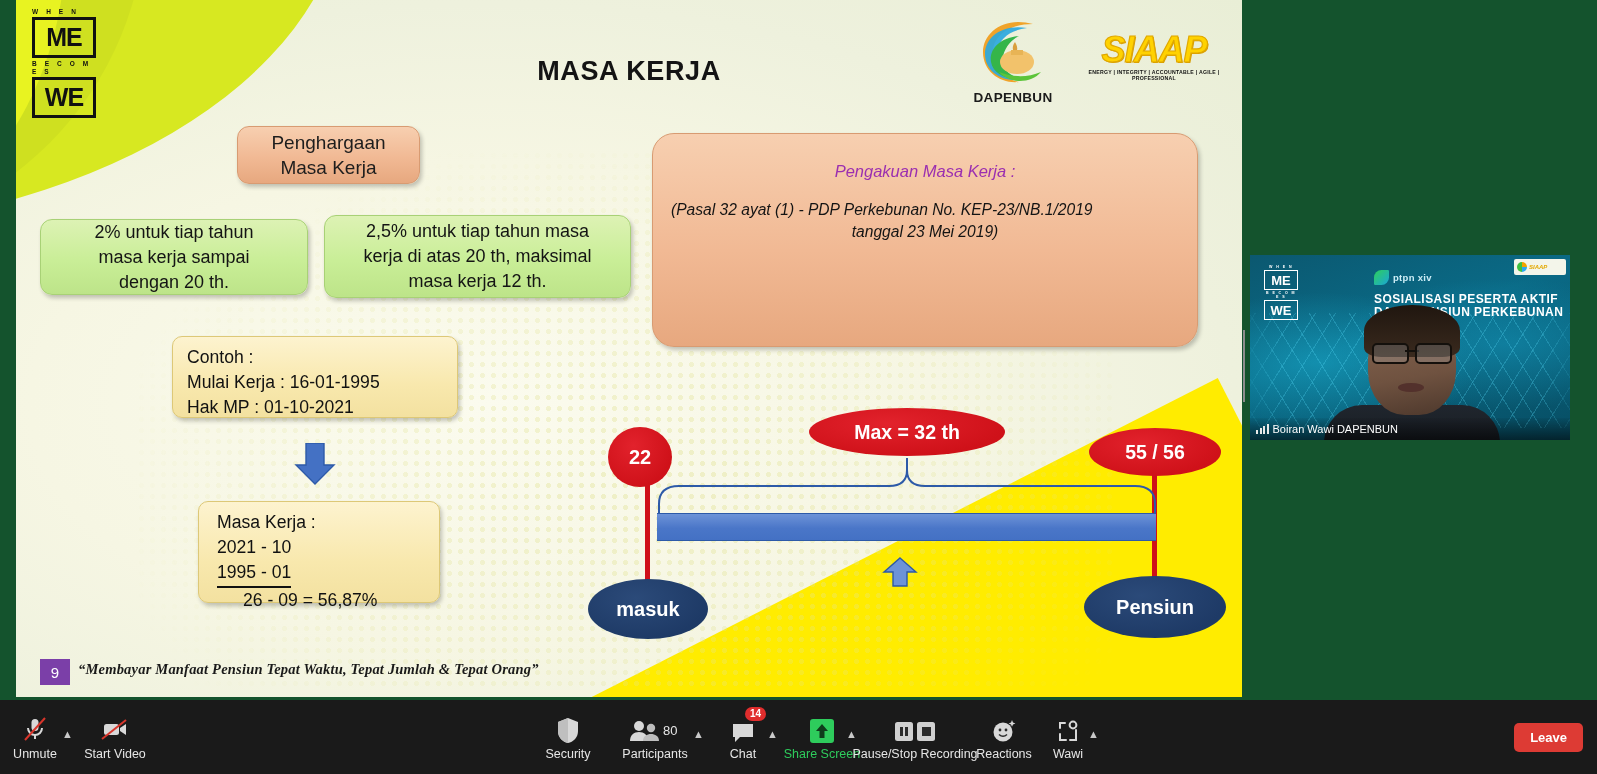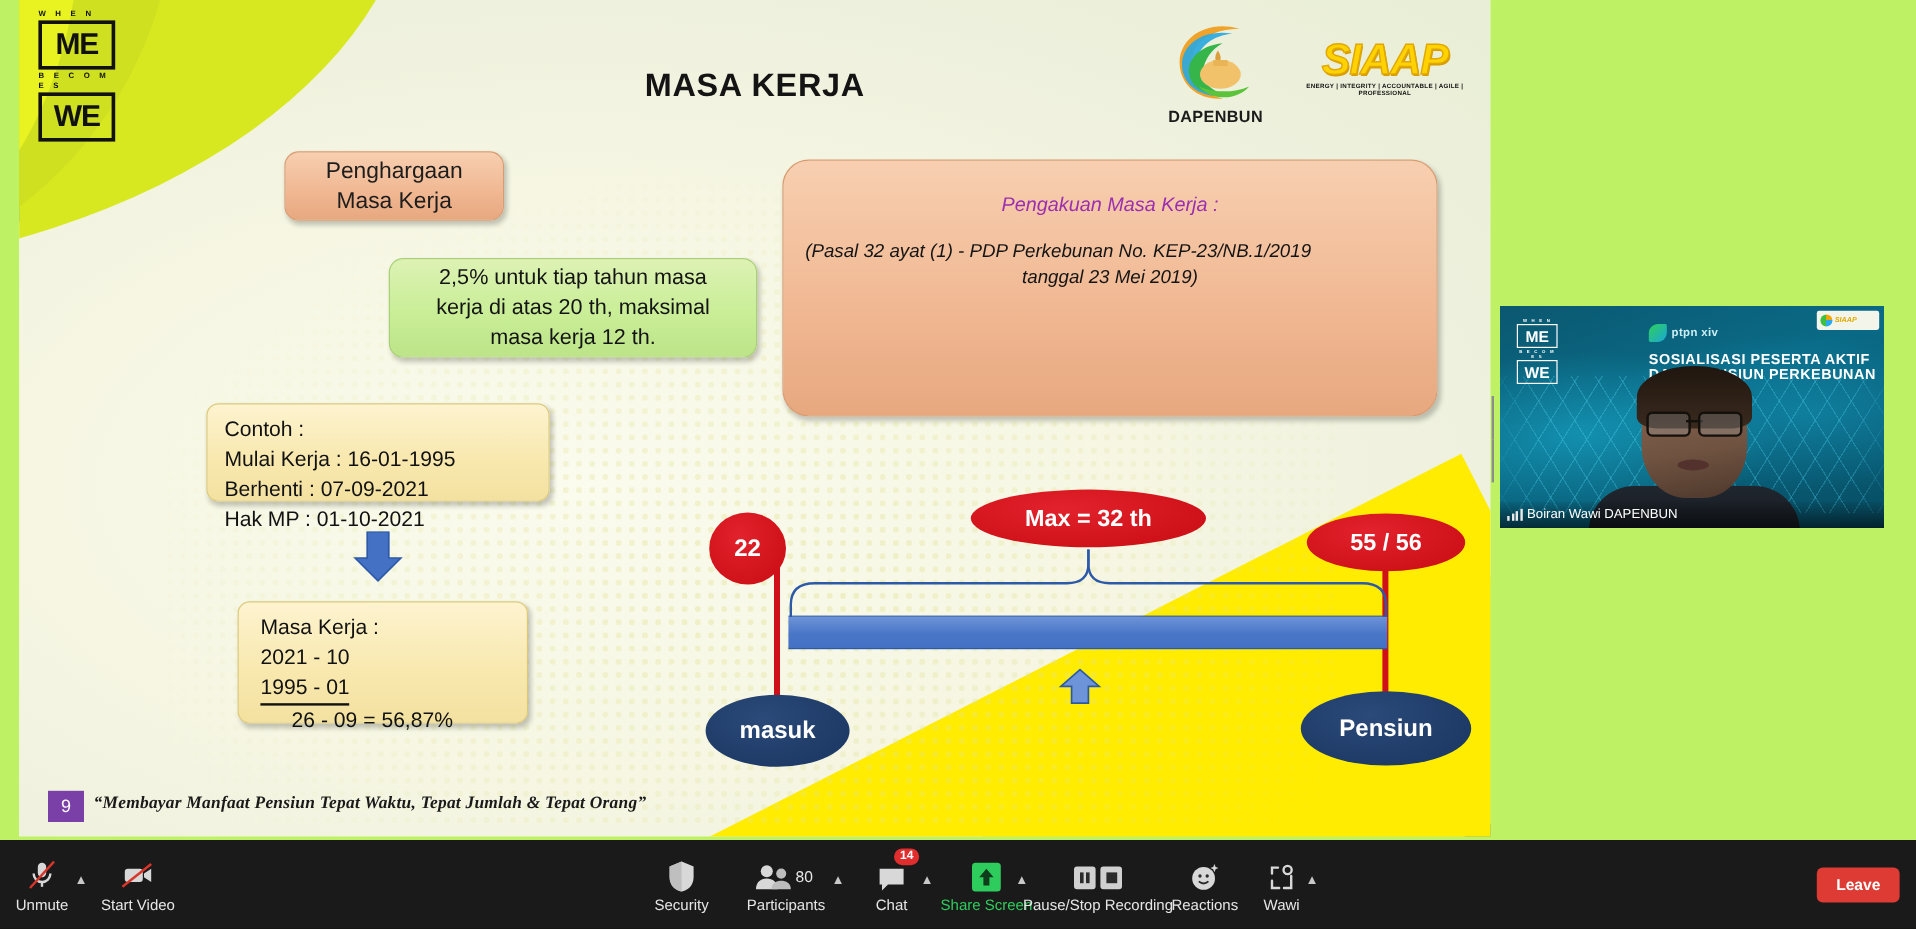--- a/index.html
+++ b/index.html
@@ -1,20 +1,20 @@
 <!DOCTYPE html>
 <html><head>
 <meta charset="utf-8">
 <style>
   html,body{margin:0;padding:0;background:#0d0d0d;}
   body{width:1597px;height:774px;overflow:hidden;font-family:"Liberation Sans",sans-serif;}
   #root{position:relative;width:1597px;height:774px;background:#111111;}
 
   
-  #stage{position:absolute;left:0;top:0;width:1597px;height:700px;background:#bef264;}
+  #stage{position:absolute;left:0;top:0;width:1597px;height:700px;background:#14532d;}
   #slide{position:absolute;left:16px;top:0;width:1226px;height:697px;overflow:hidden;
          background:#f2f4e4;}
   #slide .bgbase{position:absolute;inset:0;
      background:
        radial-gradient(ellipse at 38% 58%, #fbfbee 0%, #f6f6e3 42%, #eef1dd 70%, #e9eed6 100%);}
   
   #slide .halftone{position:absolute;left:120px;top:150px;width:980px;height:540px;
      background-image:radial-gradient(#e3e49a 32%, transparent 33%);
      background-size:11px 11px;opacity:.42;
      -webkit-mask-image:radial-gradient(ellipse at 52% 62%, #000 10%, rgba(0,0,0,.55) 48%, transparent 76%);
@@ -81,21 +81,21 @@
   #box-masakerja .uline{border-bottom:2px solid #111;display:inline-block;padding-bottom:1px;}
   #box-masakerja .ind{padding-left:26px;display:block;}
 
   .downarrow{position:absolute;left:277px;top:443px;width:44px;height:42px;}
 
   
   .ell{position:absolute;border-radius:50%;display:flex;align-items:center;justify-content:center;
        color:#fff;font-weight:700;}
   .red{background:radial-gradient(ellipse at 40% 32%,#e2222c 0%,#cf1119 72%);}
   .navy{background:radial-gradient(ellipse at 40% 32%,#2b4a79 0%,#1e3a66 72%);}
-  #ell-22{left:575px;top:427px;width:64px;height:60px;font-size:20px;}
+  #ell-22{left:592px;top:427px;width:64px;height:60px;font-size:20px;}
   #ell-max{left:793px;top:408px;width:196px;height:48px;font-size:19.5px;}
   #ell-5556{left:1073px;top:428px;width:132px;height:48px;font-size:19.5px;}
   #ell-masuk{left:572px;top:579px;width:120px;height:60px;font-size:20px;}
   #ell-pensiun{left:1068px;top:576px;width:142px;height:62px;font-size:20px;}
   .stemL{position:absolute;left:629px;top:470px;width:5px;height:126px;background:#cf1019;}
   .stemR{position:absolute;left:1136px;top:468px;width:5px;height:122px;background:#cf1019;}
   .bar{position:absolute;left:641px;top:513px;width:499px;height:26px;
       background:linear-gradient(180deg,#6d93d8 0%,#4a76c8 55%,#4471c4 100%);
       border-top:1.5px solid #2d5aa8;border-bottom:1.5px solid #2d5aa8;}
   .brace{position:absolute;left:641px;top:456px;width:500px;height:62px;}
@@ -227,33 +227,39 @@
           <div>Masa Kerja</div>
         </div>
       </div>
 
       <div class="box peach" id="box-pengakuan">
         <div class="hd" style="text-align:center">Pengakuan Masa Kerja  :</div>
         <p class="ital" style="text-align:left">(Pasal 32 ayat (1) - PDP Perkebunan No. KEP-23/NB.1/2019</p>
         <p class="ital" style="text-align:center;margin-top:0">tanggal 23 Mei 2019)</p>
       </div>
 
+      <div class="box green" id="box-2pct">
+        <div>
+          <div>2% untuk tiap tahun</div>
+          <div>masa kerja sampai</div>
+          <div>dengan 20 th.</div>
+        </div>
+      </div>
 
       <div class="box green" id="box-25pct">
         <div>
           <div>2,5% untuk tiap tahun masa</div>
           <div>kerja di atas 20 th, maksimal</div>
           <div>masa kerja 12 th.</div>
         </div>
       </div>
 
       <div class="box cream" id="box-contoh">
         <div>Contoh :</div>
         <div>Mulai Kerja  :  16-01-1995</div>
-        <div>Berhenti      : 07-09-2021</div>
         <div>Hak MP        : 01-10-2021</div>
       </div>
 
       <div class="downarrow">
         <svg width="44" height="42" viewBox="0 0 44 42">
           <path d="M13 0 h18 v22 h10 L22 41 L3 22 h10 z" fill="#4471c4" stroke="#2d5aa8" stroke-width="1.4"></path>
         </svg>
       </div>
 
       <div class="box cream" id="box-masakerja">

